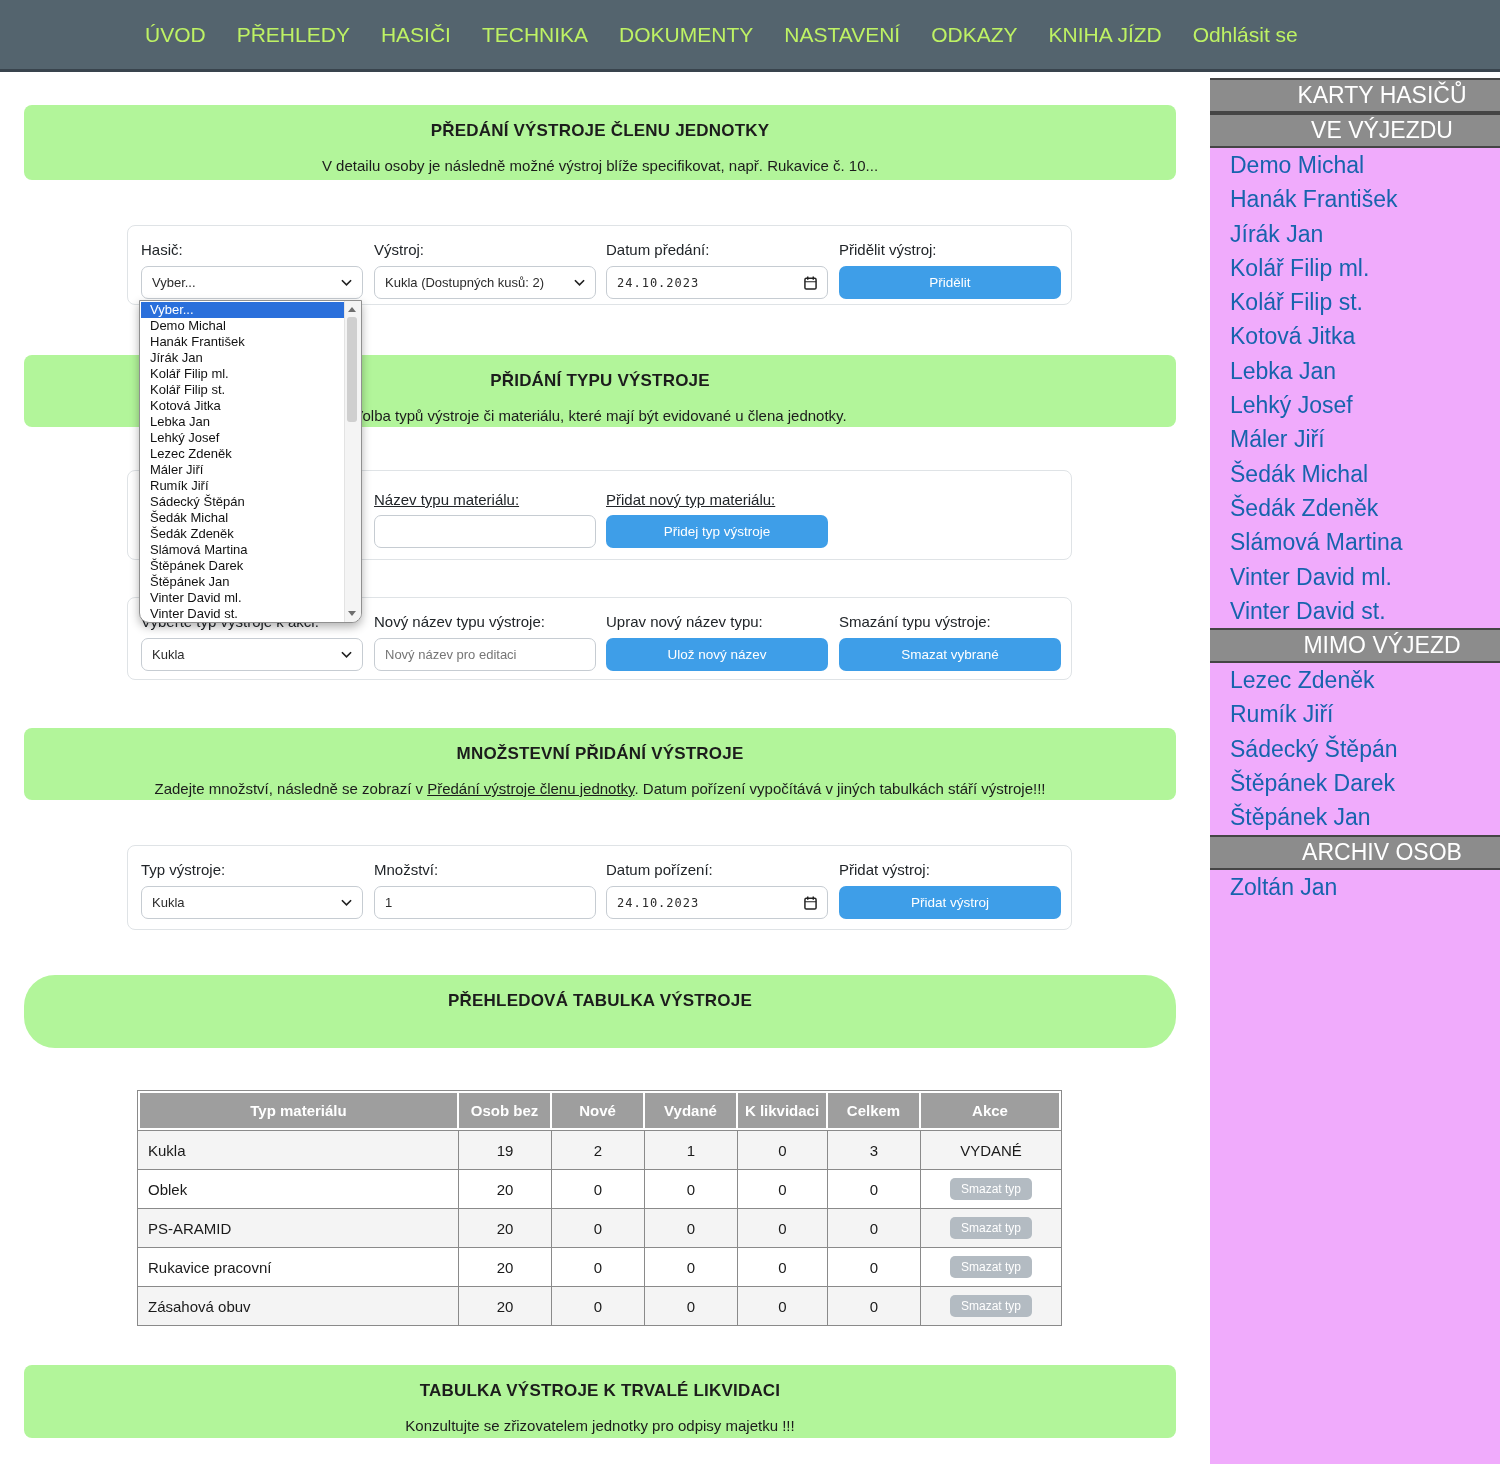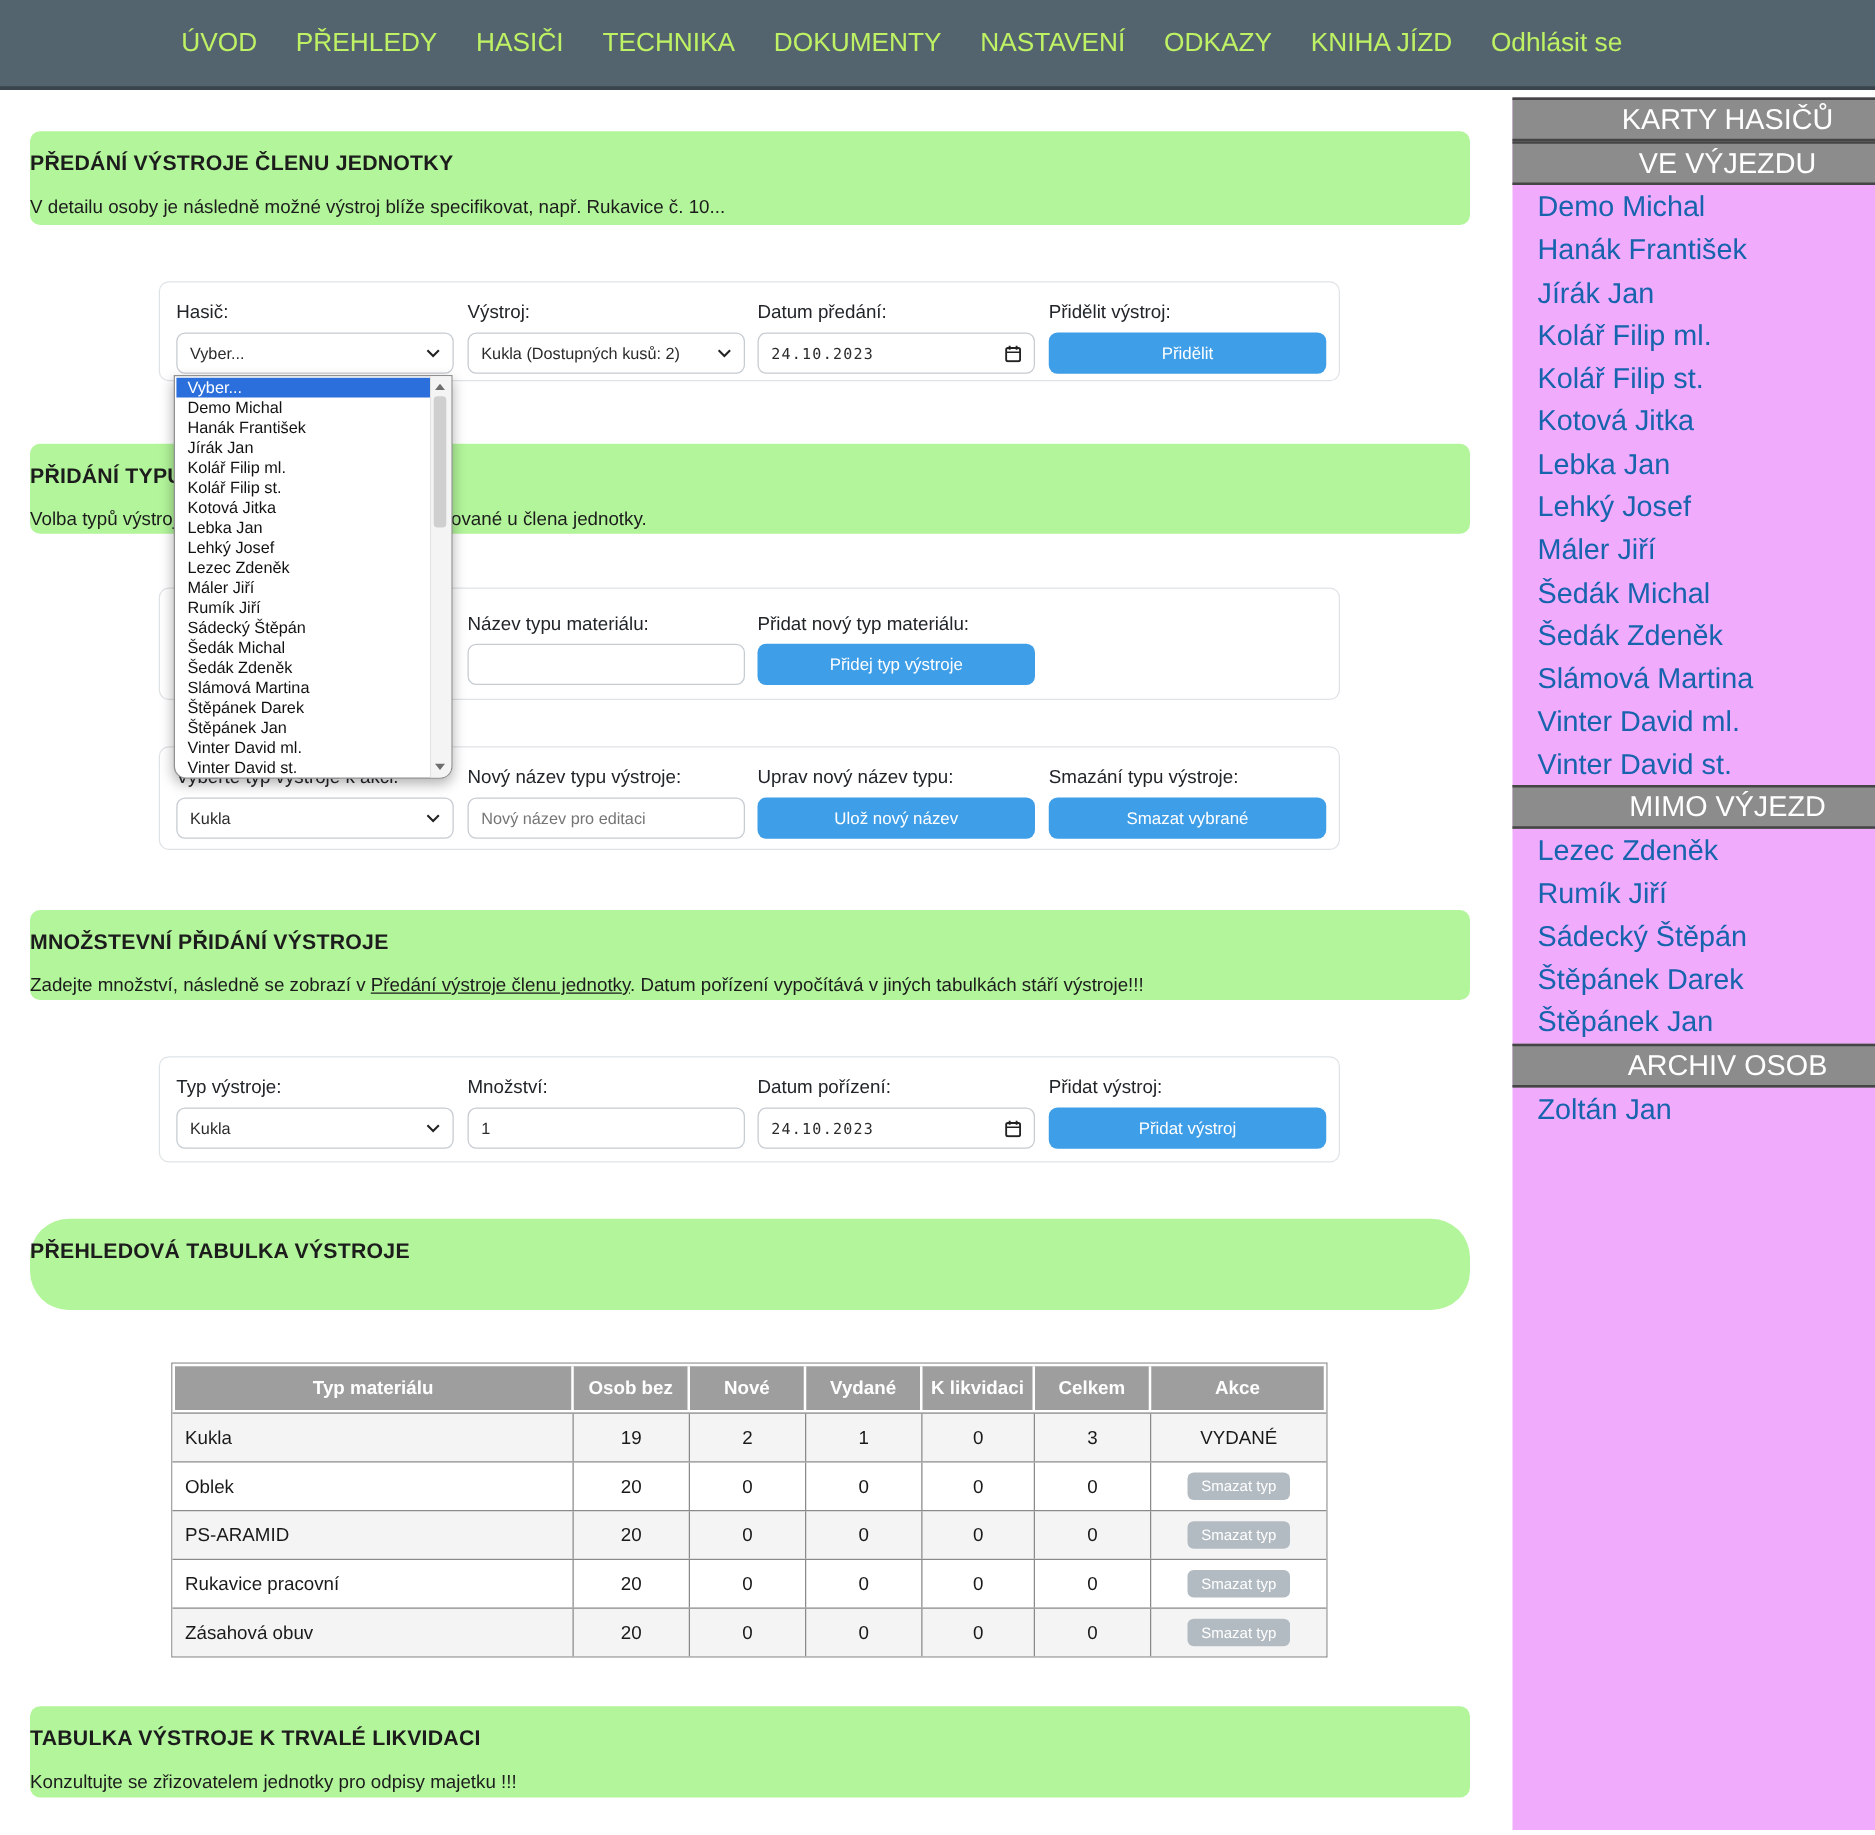--- a/index.html
+++ b/index.html
@@ -21,21 +21,21 @@
     text-align:center;border-top:2px solid #454545;border-bottom:2px solid #454545;
     white-space:nowrap;overflow:hidden;
   }
   .side-name{
     height:34.3px;line-height:34.3px;padding-left:20px;font-size:23px;color:#1763ad;
     cursor:pointer;white-space:nowrap;
   }
   
   .banner{
     position:absolute;left:24px;width:1152px;background:#b2f59a;border-radius:8px;
-    color:#1c1c1c;box-sizing:border-box;
+    text-align:center;color:#1c1c1c;box-sizing:border-box;
   }
   .banner h2{margin:0;padding-top:16px;font-size:17px;font-weight:bold;letter-spacing:.2px;}
   .banner p{margin:0;padding-top:16px;font-size:15px;}
   .green-link{color:inherit;text-decoration:underline;cursor:pointer;}
   .b-predani{top:105px;height:75px;}
   .b-pridani{top:355px;height:72px;}
   .b-mnozstevni{top:728px;height:72px;}
   .b-prehledova{top:975px;height:73px;border-radius:31px;}
   .b-likvidace{top:1365px;height:73px;}
   
@@ -43,21 +43,21 @@
     position:absolute;left:127px;width:945px;background:#fff;
     border:1px solid #dfe3e6;border-radius:8px;box-sizing:border-box;
   }
   .p-predani{top:225px;height:80px;}
   .p-novytyp{top:470px;height:90px;}
   .p-editace{top:597px;height:83px;}
   .p-mnozstevni{top:845px;height:85px;}
   .pcol{position:absolute;top:0;height:100%;width:222px;}
   .pc1{left:13px;}.pc2{left:246px;}.pc3{left:478px;}.pc4{left:711px;}
   .plabel{position:absolute;top:15px;font-size:15px;color:#212529;white-space:nowrap;}
-  .p-novytyp .plabel{top:20px;}
+  .p-novytyp .plabel{top:20px;text-decoration:underline;}
   .pcontrol{position:absolute;top:40px;width:222px;height:33px;box-sizing:border-box;}
   .p-novytyp .pcontrol{top:44px;}
   .fselect,.fdate{
     border:1px solid #c6ccd2;border-radius:7px;background:#fff;display:flex;
     align-items:center;justify-content:space-between;padding:0 10px;font-size:13px;color:#2b2b2b;
     cursor:pointer;white-space:nowrap;overflow:hidden;
   }
   .fdate span{font-family:"DejaVu Sans Mono",monospace;font-size:12px;letter-spacing:1px;}
   .pinput{
     border:1px solid #c6ccd2;border-radius:7px;padding:0 10px;font-size:13px;color:#2b2b2b;

